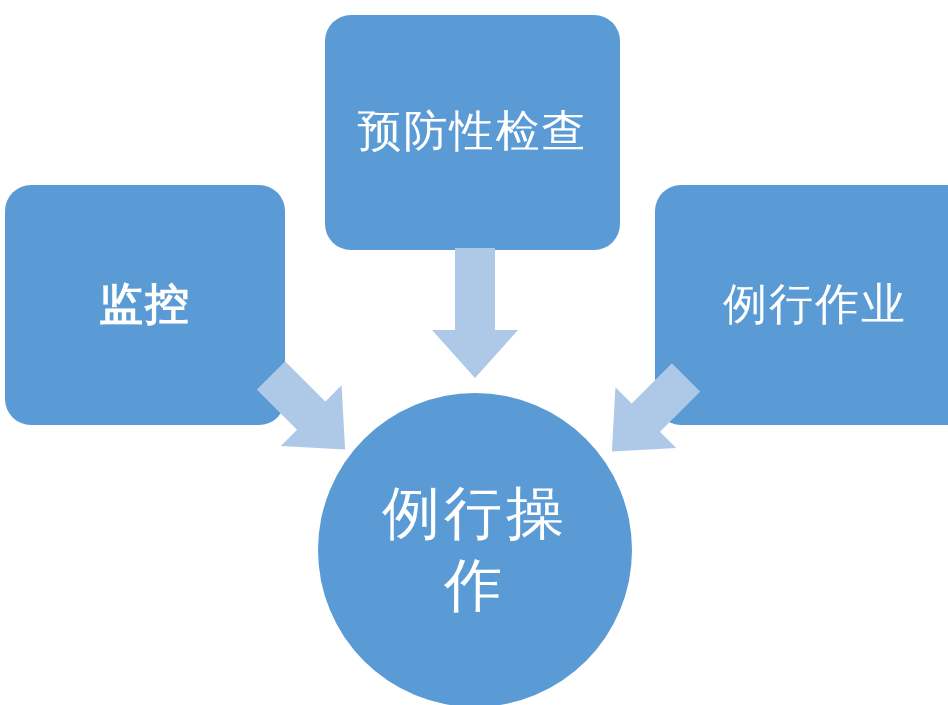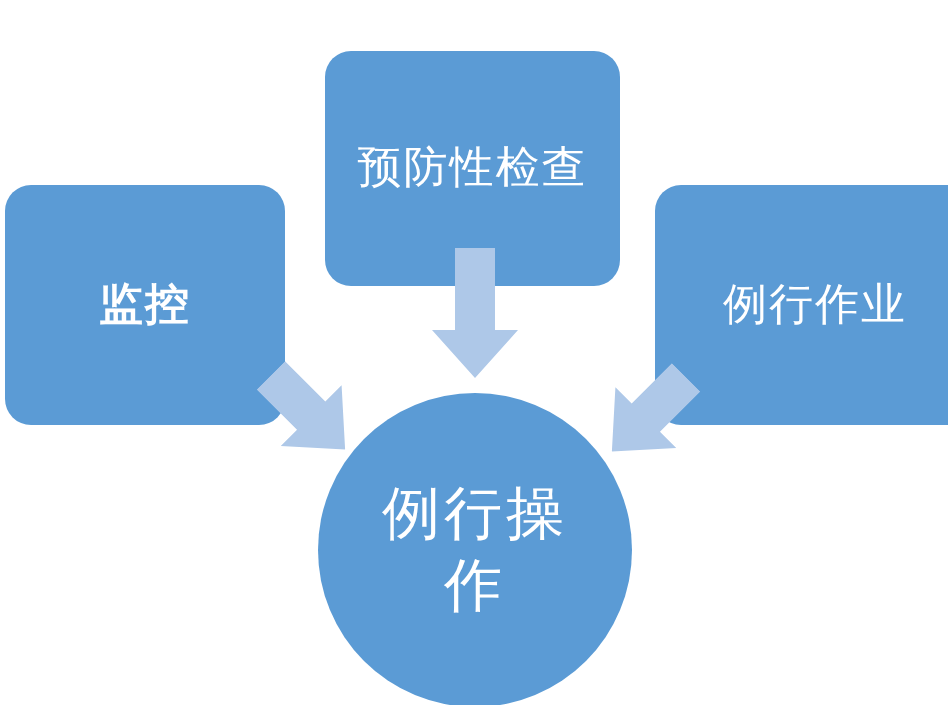--- a/index.html
+++ b/index.html
@@ -30,21 +30,21 @@
     align-items: center;
     justify-content: center;
     text-align: center;
   }
   .box-label {
     color: var(--text-color);
     font-size: 44px;
     letter-spacing: 2px;
     line-height: 1.2;
   }
-  .box-top   { left: 325px; top: 15px;  width: 295px; height: 235px; margin-top: 36px; }
+  .box-top   { left: 325px; top: 15px;  width: 295px; height: 235px; }
   .box-left  { left: 5px;   top: 185px; width: 280px; height: 240px; font-weight: bold; }
   .box-right { left: 655px; top: 185px; width: 320px; height: 240px; }
 
   .circle {
     position: absolute;
     left: 318px;
     top: 393px;
     width: 314px;
     height: 314px;
     border-radius: 50%;

